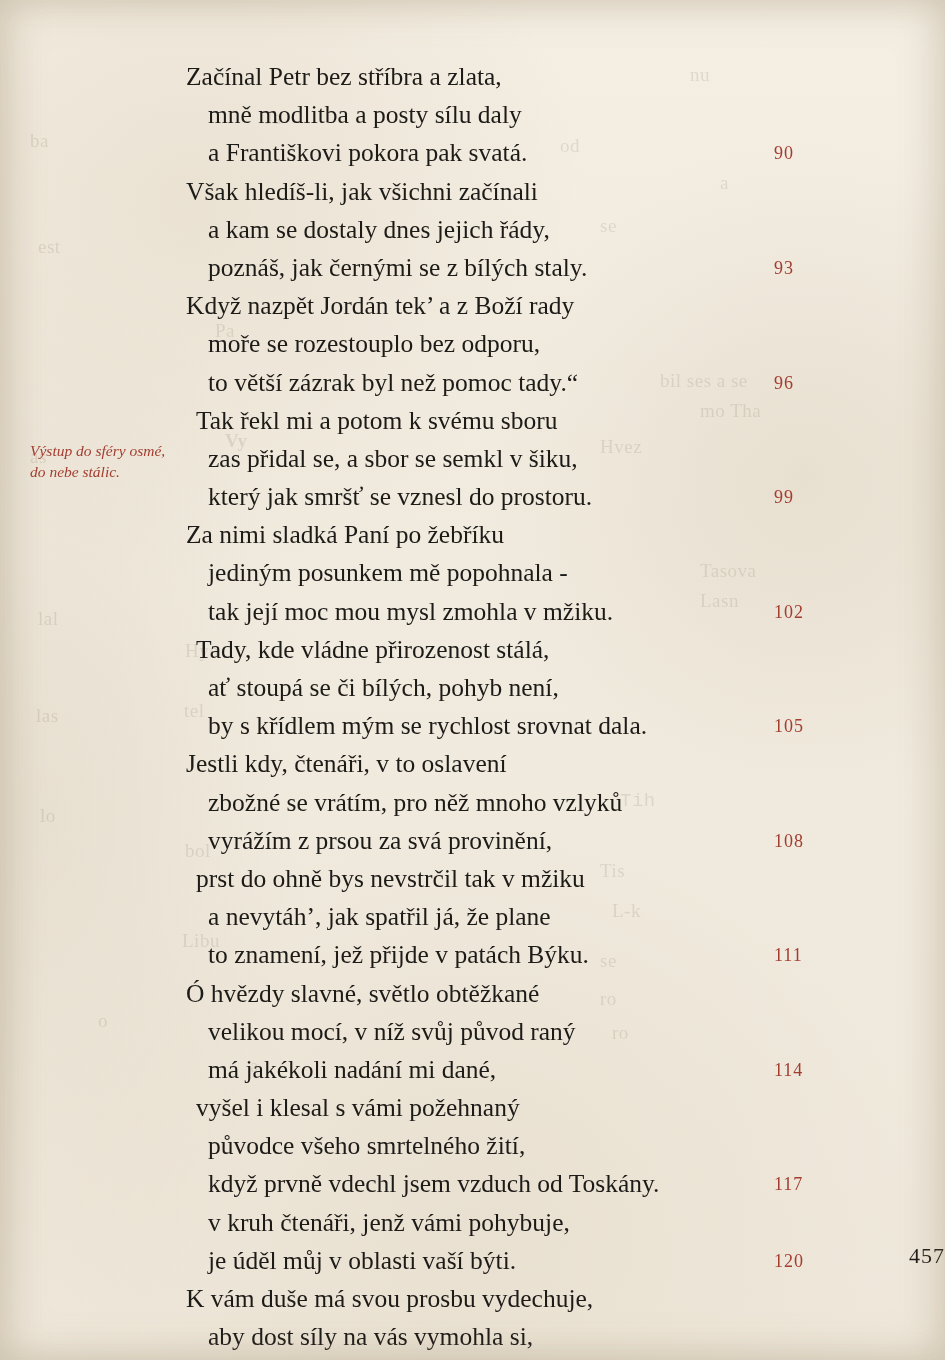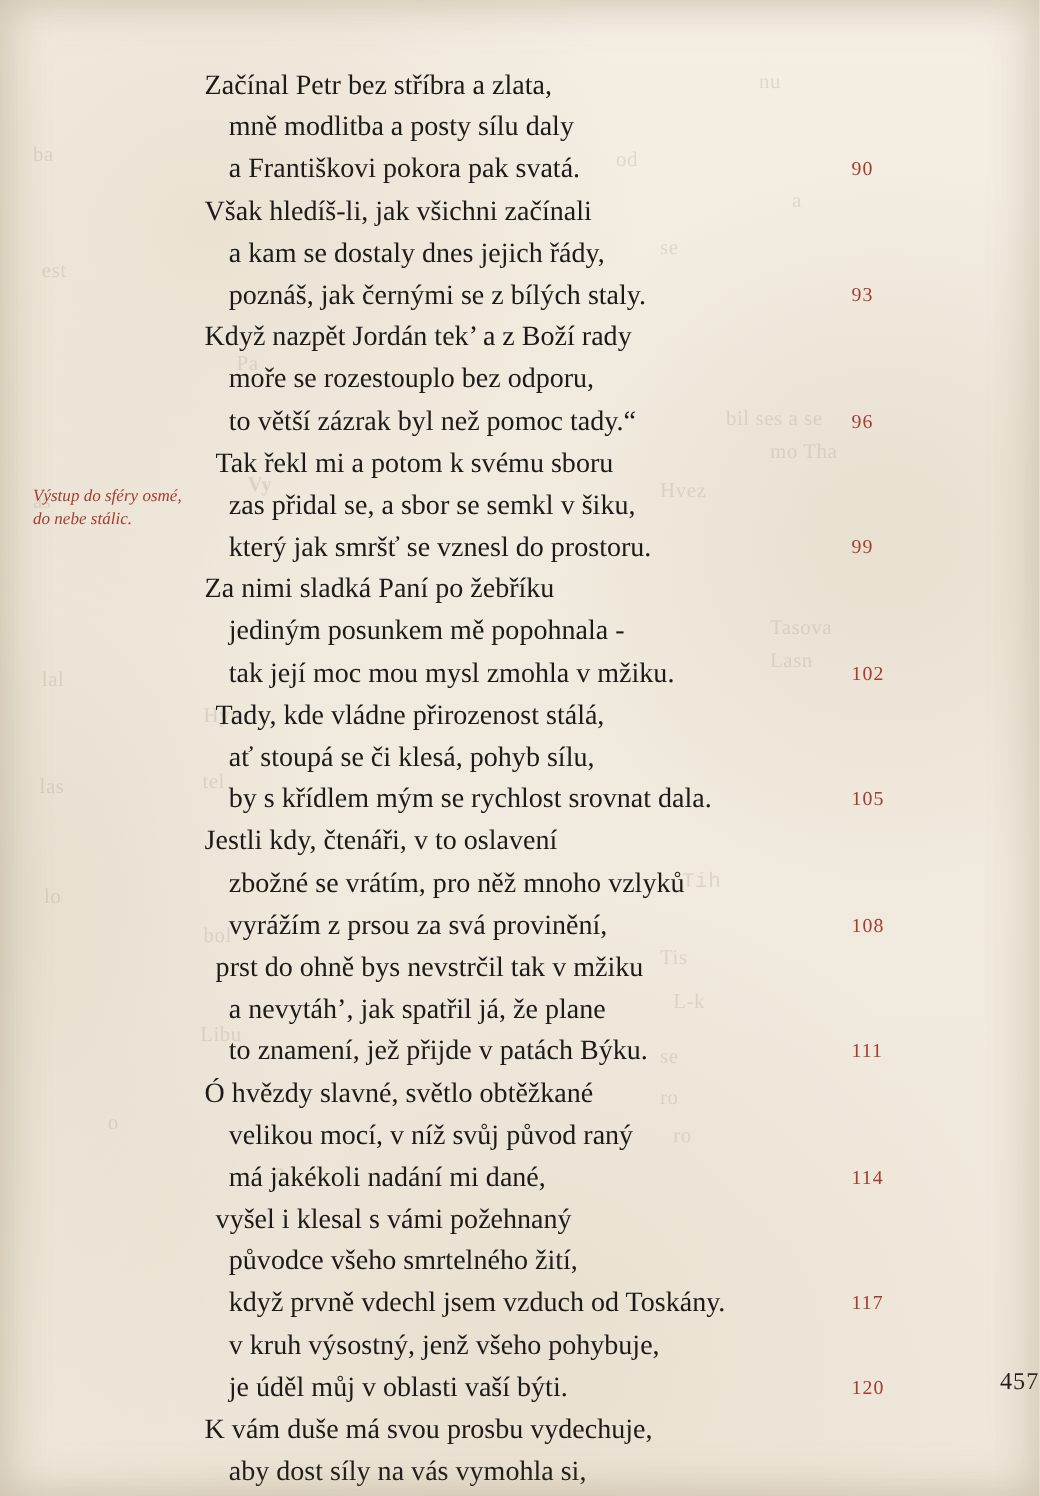--- a/index.html
+++ b/index.html
@@ -213,21 +213,21 @@
     </div>
     <div class="line indent-1">
       <span class="txt">tak její moc mou mysl zmohla v mžiku.</span>
       <span class="lineno">102</span>
     </div>
     <div class="line indent-2">
       <span class="txt">Tady, kde vládne přirozenost stálá,</span>
       <span class="lineno"></span>
     </div>
     <div class="line indent-1">
-      <span class="txt">ať stoupá se či klesá, pohyb sílu,</span>
+      <span class="txt">ať stoupá se či bílých, pohyb není,</span>
       <span class="lineno"></span>
     </div>
     <div class="line indent-1">
       <span class="txt">by s křídlem mým se rychlost srovnat dala.</span>
       <span class="lineno">105</span>
     </div>
     <div class="line indent-0">
       <span class="txt">Jestli kdy, čtenáři, v to oslavení</span>
       <span class="lineno"></span>
     </div>
@@ -269,21 +269,21 @@
     </div>
     <div class="line indent-1">
       <span class="txt">původce všeho smrtelného žití,</span>
       <span class="lineno"></span>
     </div>
     <div class="line indent-1">
       <span class="txt">když prvně vdechl jsem vzduch od Toskány.</span>
       <span class="lineno">117</span>
     </div>
     <div class="line indent-1">
-      <span class="txt">v kruh výsostný, jenž všeho pohybuje,</span>
+      <span class="txt">v kruh čtenáři, jenž vámi pohybuje,</span>
       <span class="lineno"></span>
     </div>
     <div class="line indent-1">
       <span class="txt">je úděl můj v oblasti vaší býti.</span>
       <span class="lineno">120</span>
     </div>
     <div class="line indent-0">
       <span class="txt">K vám duše má svou prosbu vydechuje,</span>
       <span class="lineno"></span>
     </div>

